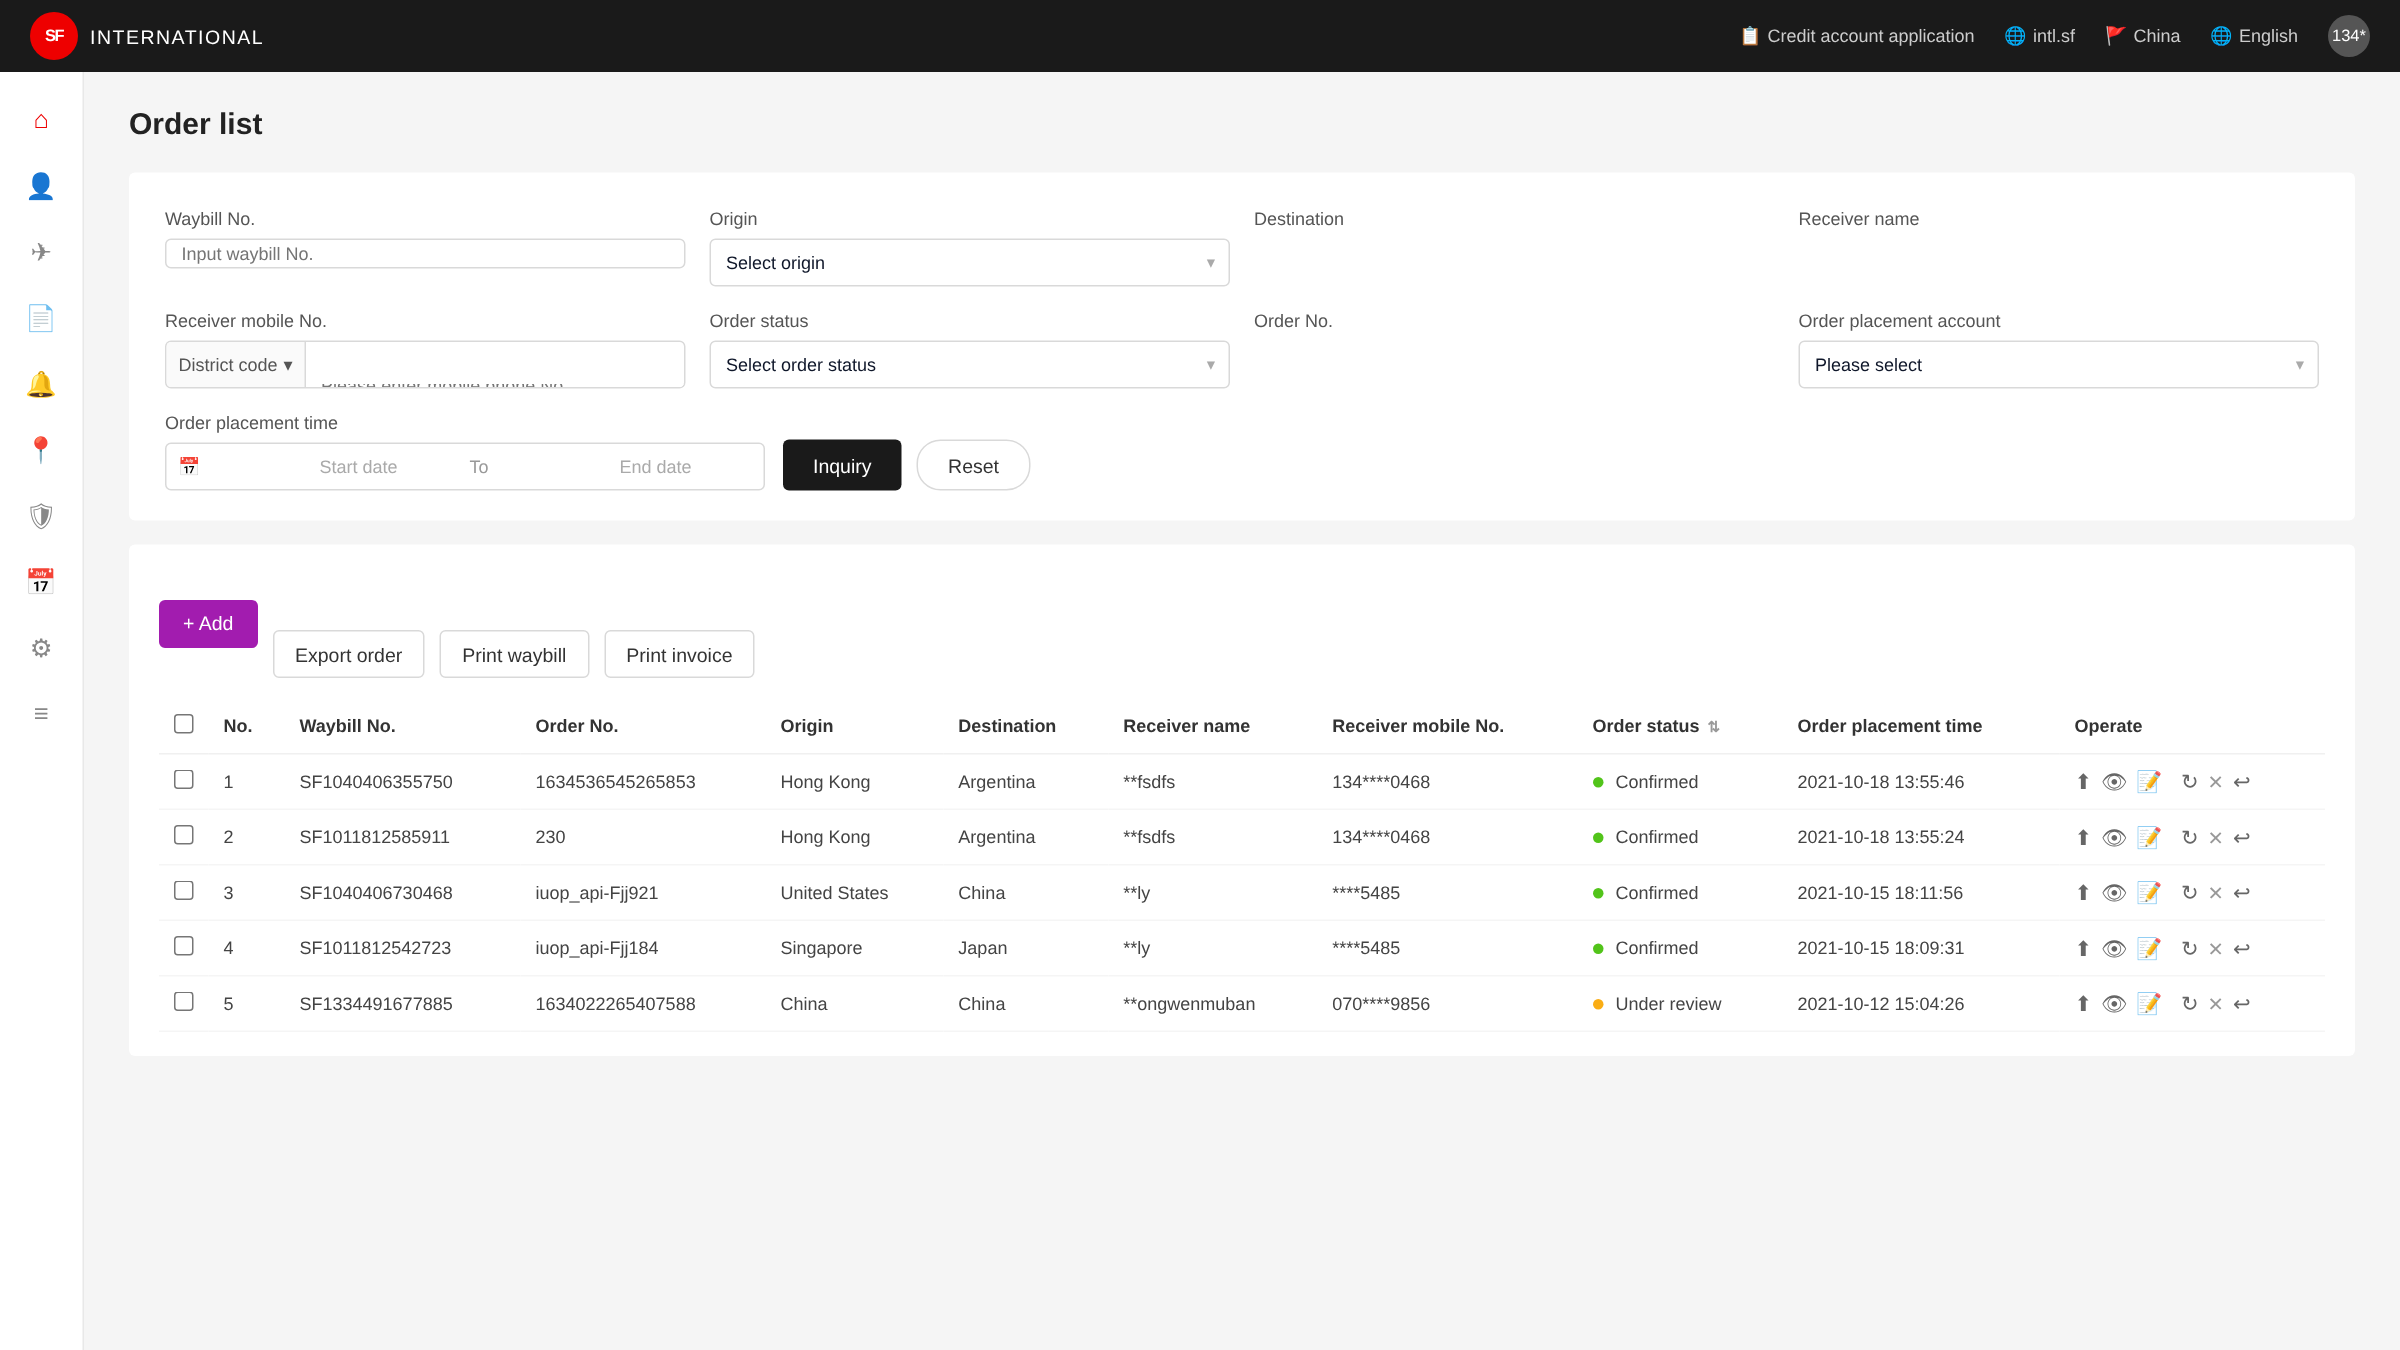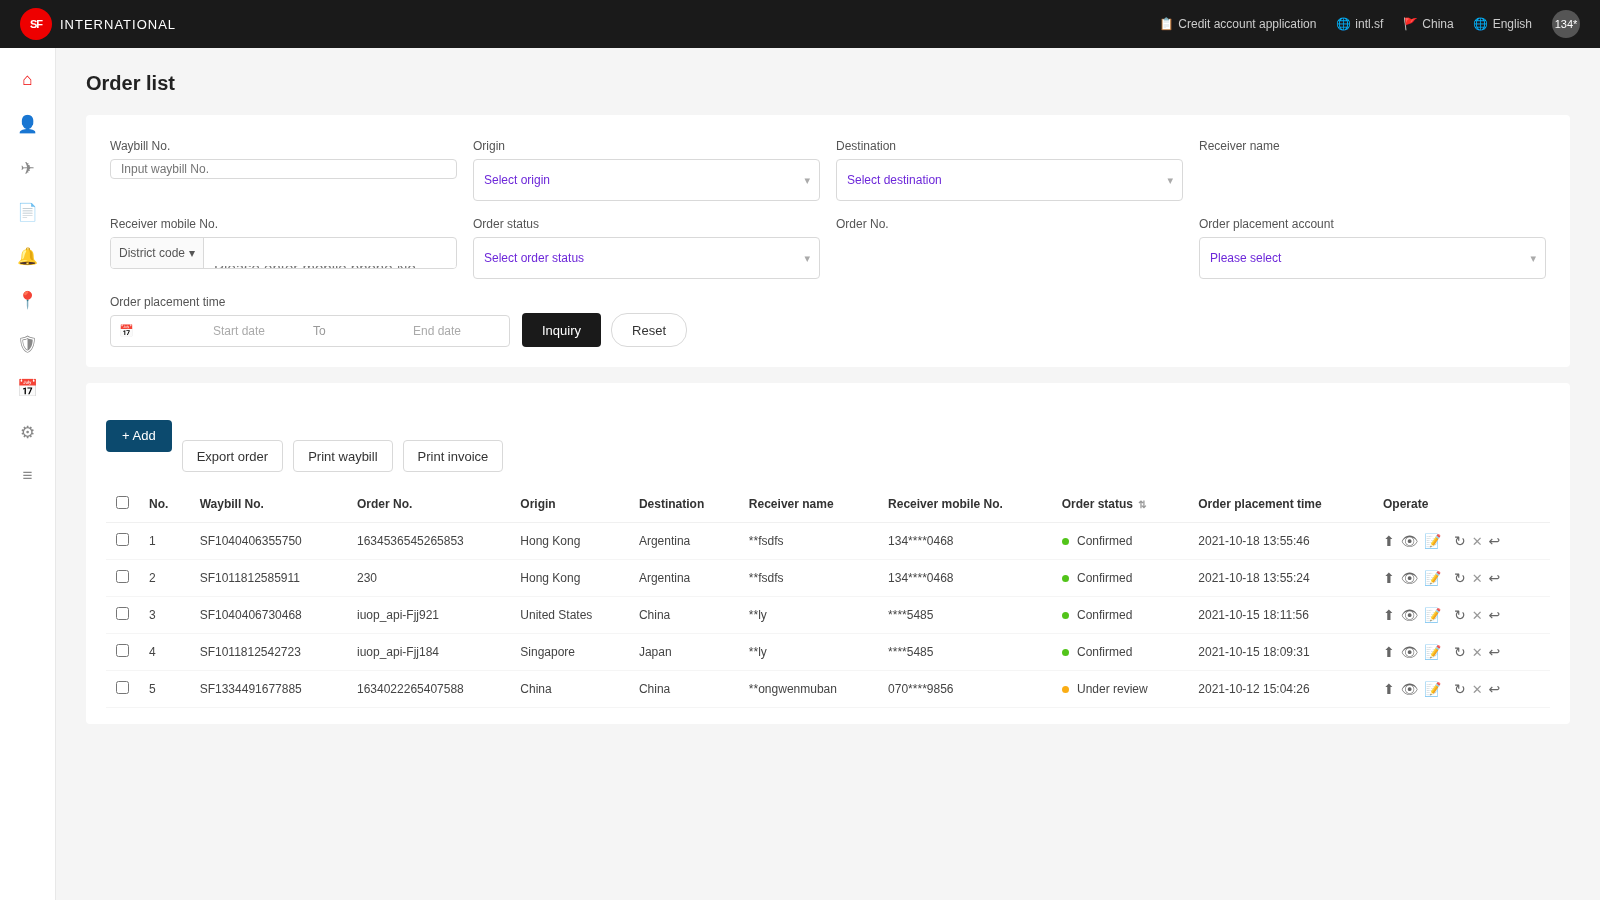--- a/index.html
+++ b/index.html
@@ -122,26 +122,26 @@
       position: absolute;
       right: 10px;
       top: 50%;
       transform: translateY(-50%);
       color: #aaa;
       pointer-events: none;
       font-size: 11px;
     }
     .select-wrapper select {
       width: 100%;
-      height: 42px;
+      height: 32px;
       border: 1px solid #d9d9d9;
       border-radius: 4px;
       padding: 0 28px 0 10px;
       font-size: 12px;
-      color: #6d28d9;
+      color: #0f172a;
       outline: none;
       background: #fff;
       appearance: none;
       cursor: pointer;
     }
 
     .phone-input-group {
       display: flex;
       gap: 0;
       border: 1px solid #d9d9d9;
@@ -158,21 +158,21 @@
       font-size: 12px;
       color: #555;
       gap: 4px;
       white-space: nowrap;
       cursor: pointer;
     }
     .phone-number-input {
       flex: 1;
       border: none;
       padding: 0 10px;
-      font-size: 15px;
+      font-size: 12px;
       color: #aaa;
       outline: none;
       margin-top: 28px;
     }
 
     .date-range {
       display: flex;
       align-items: center;
       border: 1px solid #d9d9d9;
       border-radius: 4px;
@@ -217,21 +217,21 @@
       border-radius: 4px;
       padding: 16px 20px;
     }
     .table-toolbar {
       display: flex;
       gap: 10px;
       margin-bottom: 14px;
       align-items: center;
     }
     .btn-add {
-      background: #0c4a6e;
+      background: #a21caf;
       color: #fff;
       border: none;
       border-radius: 4px;
       padding: 0 16px;
       height: 32px;
       font-size: 13px;
       cursor: pointer;
       display: flex; align-items: center; gap: 4px;
     }
     .btn-outline {
@@ -359,25 +359,20 @@
         <div class="filter-field">
           <label>Origin</label>
           <div class="select-wrapper">
             <select>
               <option value="">Select origin</option>
             </select>
           </div>
         </div>
         <div class="filter-field">
           <label>Destination</label>
-          <div class="select-wrapper">
-            <select>
-              <option value="">Select destination</option>
-            </select>
-          </div>
         </div>
         <div class="filter-field">
           <label>Receiver name</label>
         </div>
       </div>
 
       <div class="filter-row">
         <div class="filter-field">
           <label>Receiver mobile No.</label>
           <div class="phone-input-group">

